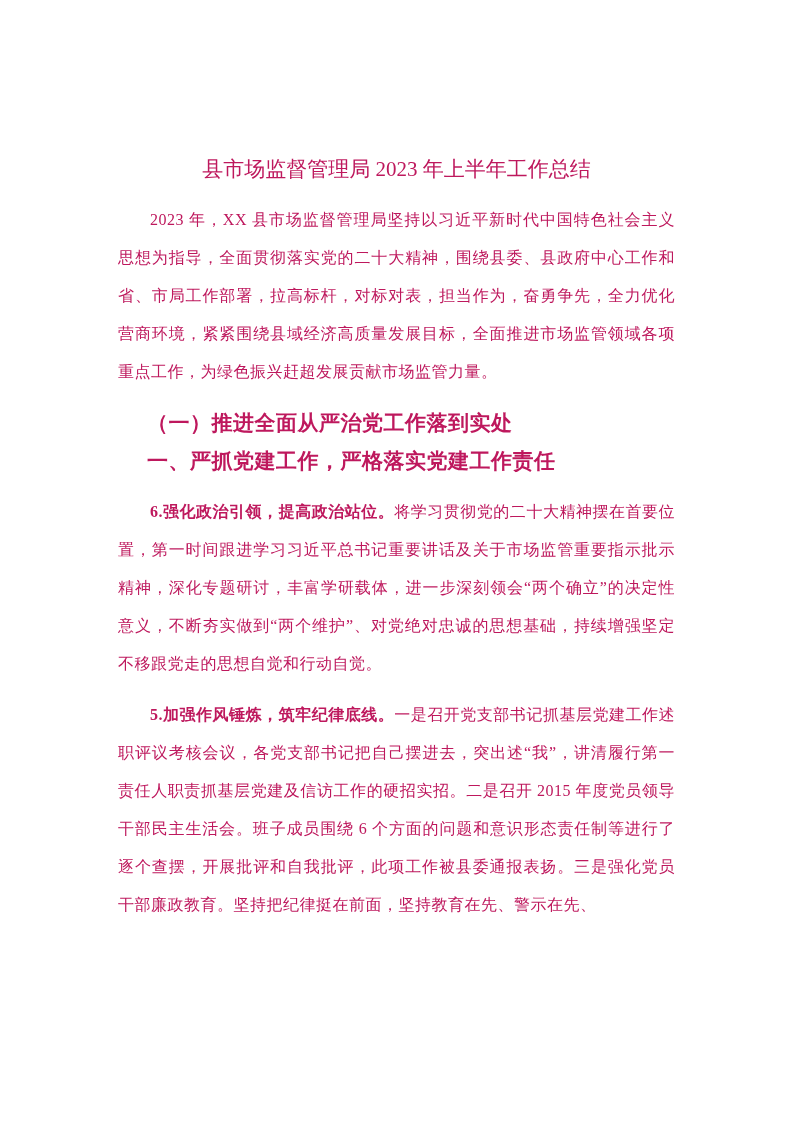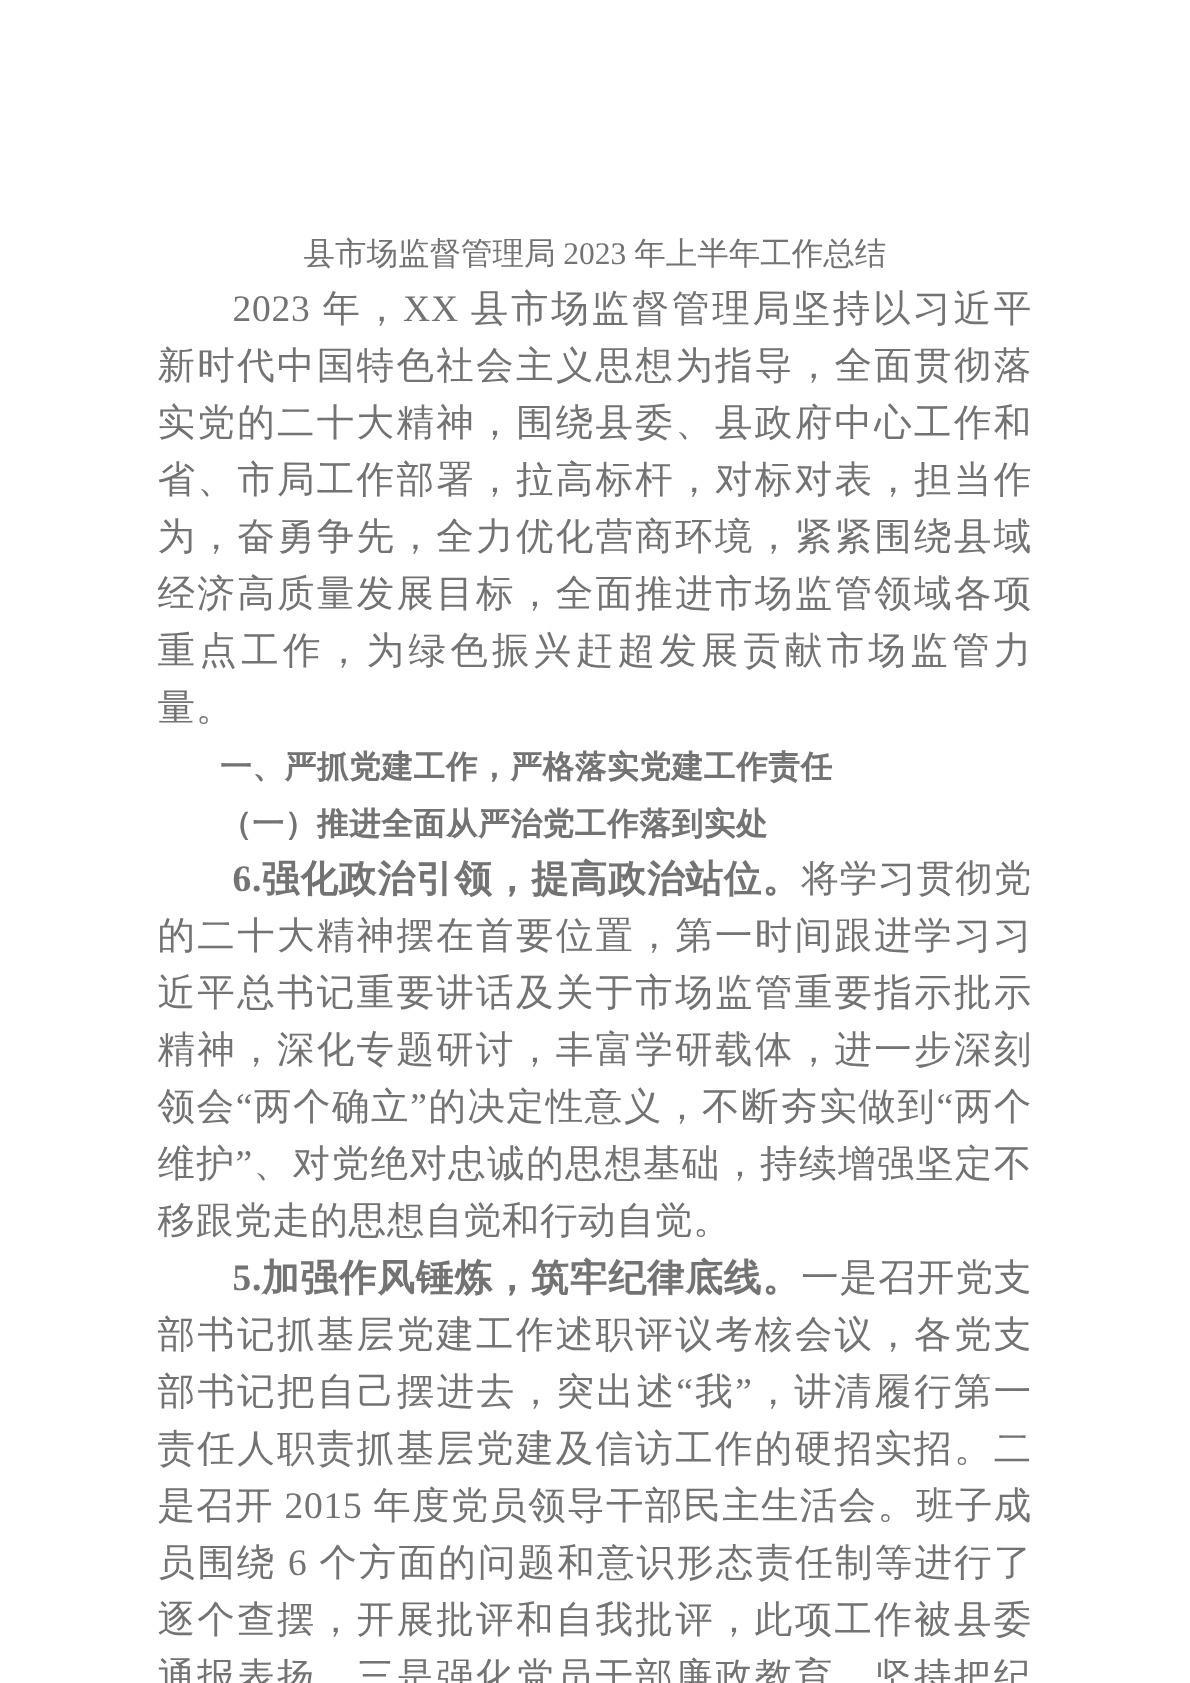--- a/index.html
+++ b/index.html
@@ -8,34 +8,34 @@
     background: #ffffff;
   }
   .page {
     position: relative;
     width: 793px;
     height: 1122px;
     background: #ffffff;
     box-sizing: border-box;
     padding: 150px 105px 18px 105px;
     font-family: "Liberation Serif", "DejaVu Serif", serif;
-    color: #737373;
+    color: #be185d;
     overflow: hidden;
   }
   .doc-title {
     margin: 0;
     font-size: 21px;
     line-height: 38px;
     font-weight: 400;
     text-align: center;
     white-space: nowrap;
   }
   .para {
-    margin: 0;
-    font-size: 25px;
+    margin: 13px;
+    font-size: 16px;
     line-height: 38px;
     text-align: justify;
     text-justify: inter-ideograph;
     text-align-last: left;
     text-indent: 2em;
     letter-spacing: 0.5px;
   }
   .heading {
     margin: 0;
     font-size: 21px;
@@ -50,21 +50,21 @@
 </style>
 </head>
 <body>
 
 <div class="page">
 
   <p class="doc-title">县市场监督管理局 2023 年上半年工作总结</p>
 
   <p class="para"><span>2023 年，XX 县市场监督管理局坚持以习近平新时代中国特色社会主义思想为指导，全面贯彻落实党的二十大精神，围绕县委、县政府中心工作和省、市局工作部署，拉高标杆，对标对表，担当作为，奋勇争先，全力优化营商环境，紧紧围绕县域经济高质量发展目标，全面推进市场监管领域各项重点工作，为绿色振兴赶超发展贡献市场监管力量。</span></p>
 
+  <p class="heading">（一）推进全面从严治党工作落到实处</p>
+
   <p class="heading">一、严抓党建工作，严格落实党建工作责任</p>
-
-  <p class="heading">（一）推进全面从严治党工作落到实处</p>
 
   <p class="para"><span class="lead">6.强化政治引领，提高政治站位。</span><span>将学习贯彻党的二十大精神摆在首要位置，第一时间跟进学习习近平总书记重要讲话及关于市场监管重要指示批示精神，深化专题研讨，丰富学研载体，进一步深刻领会“两个确立”的决定性意义，不断夯实做到“两个维护”、对党绝对忠诚的思想基础，持续增强坚定不移跟党走的思想自觉和行动自觉。</span></p>
 
   <p class="para"><span class="lead">5.加强作风锤炼，筑牢纪律底线。</span><span>一是召开党支部书记抓基层党建工作述职评议考核会议，各党支部书记把自己摆进去，突出述“我”，讲清履行第一责任人职责抓基层党建及信访工作的硬招实招。二是召开 2015 年度党员领导干部民主生活会。班子成员围绕 6 个方面的问题和意识形态责任制等进行了逐个查摆，开展批评和自我批评，此项工作被县委通报表扬。三是强化党员干部廉政教育。坚持把纪律挺在前面，坚持教育在先、警示在先、</span></p>
 
 </div>
 
 </body></html>

